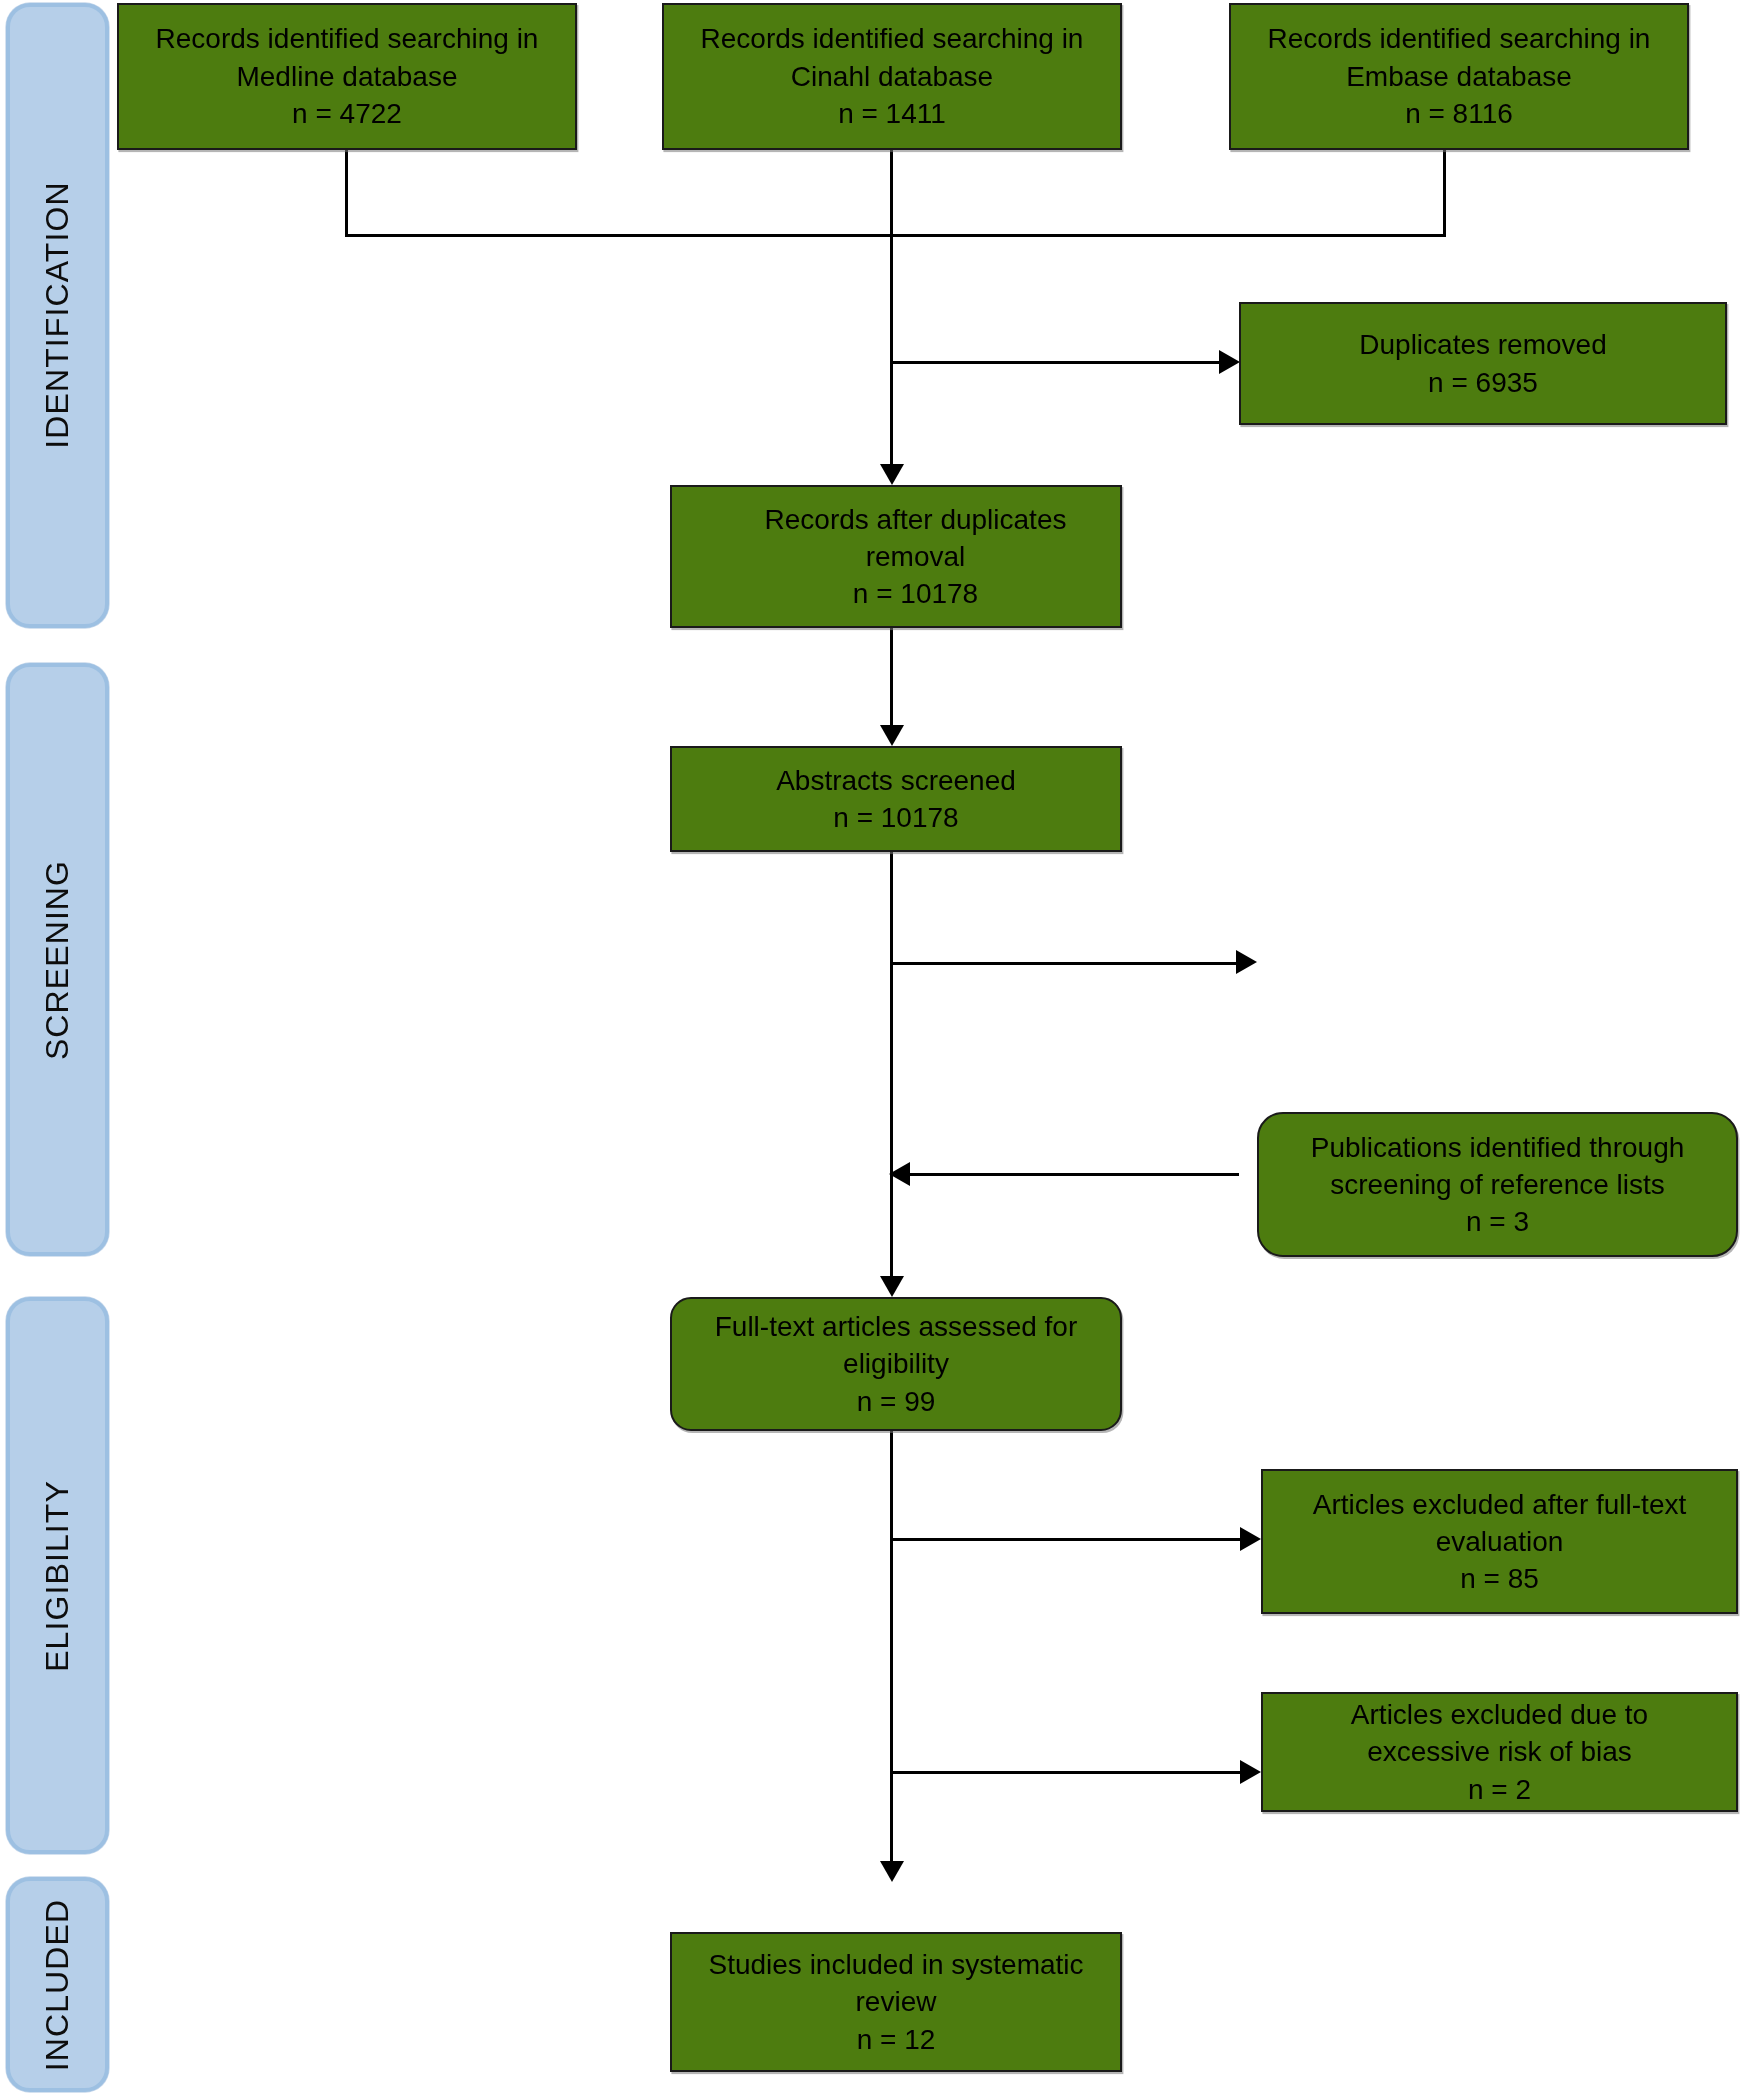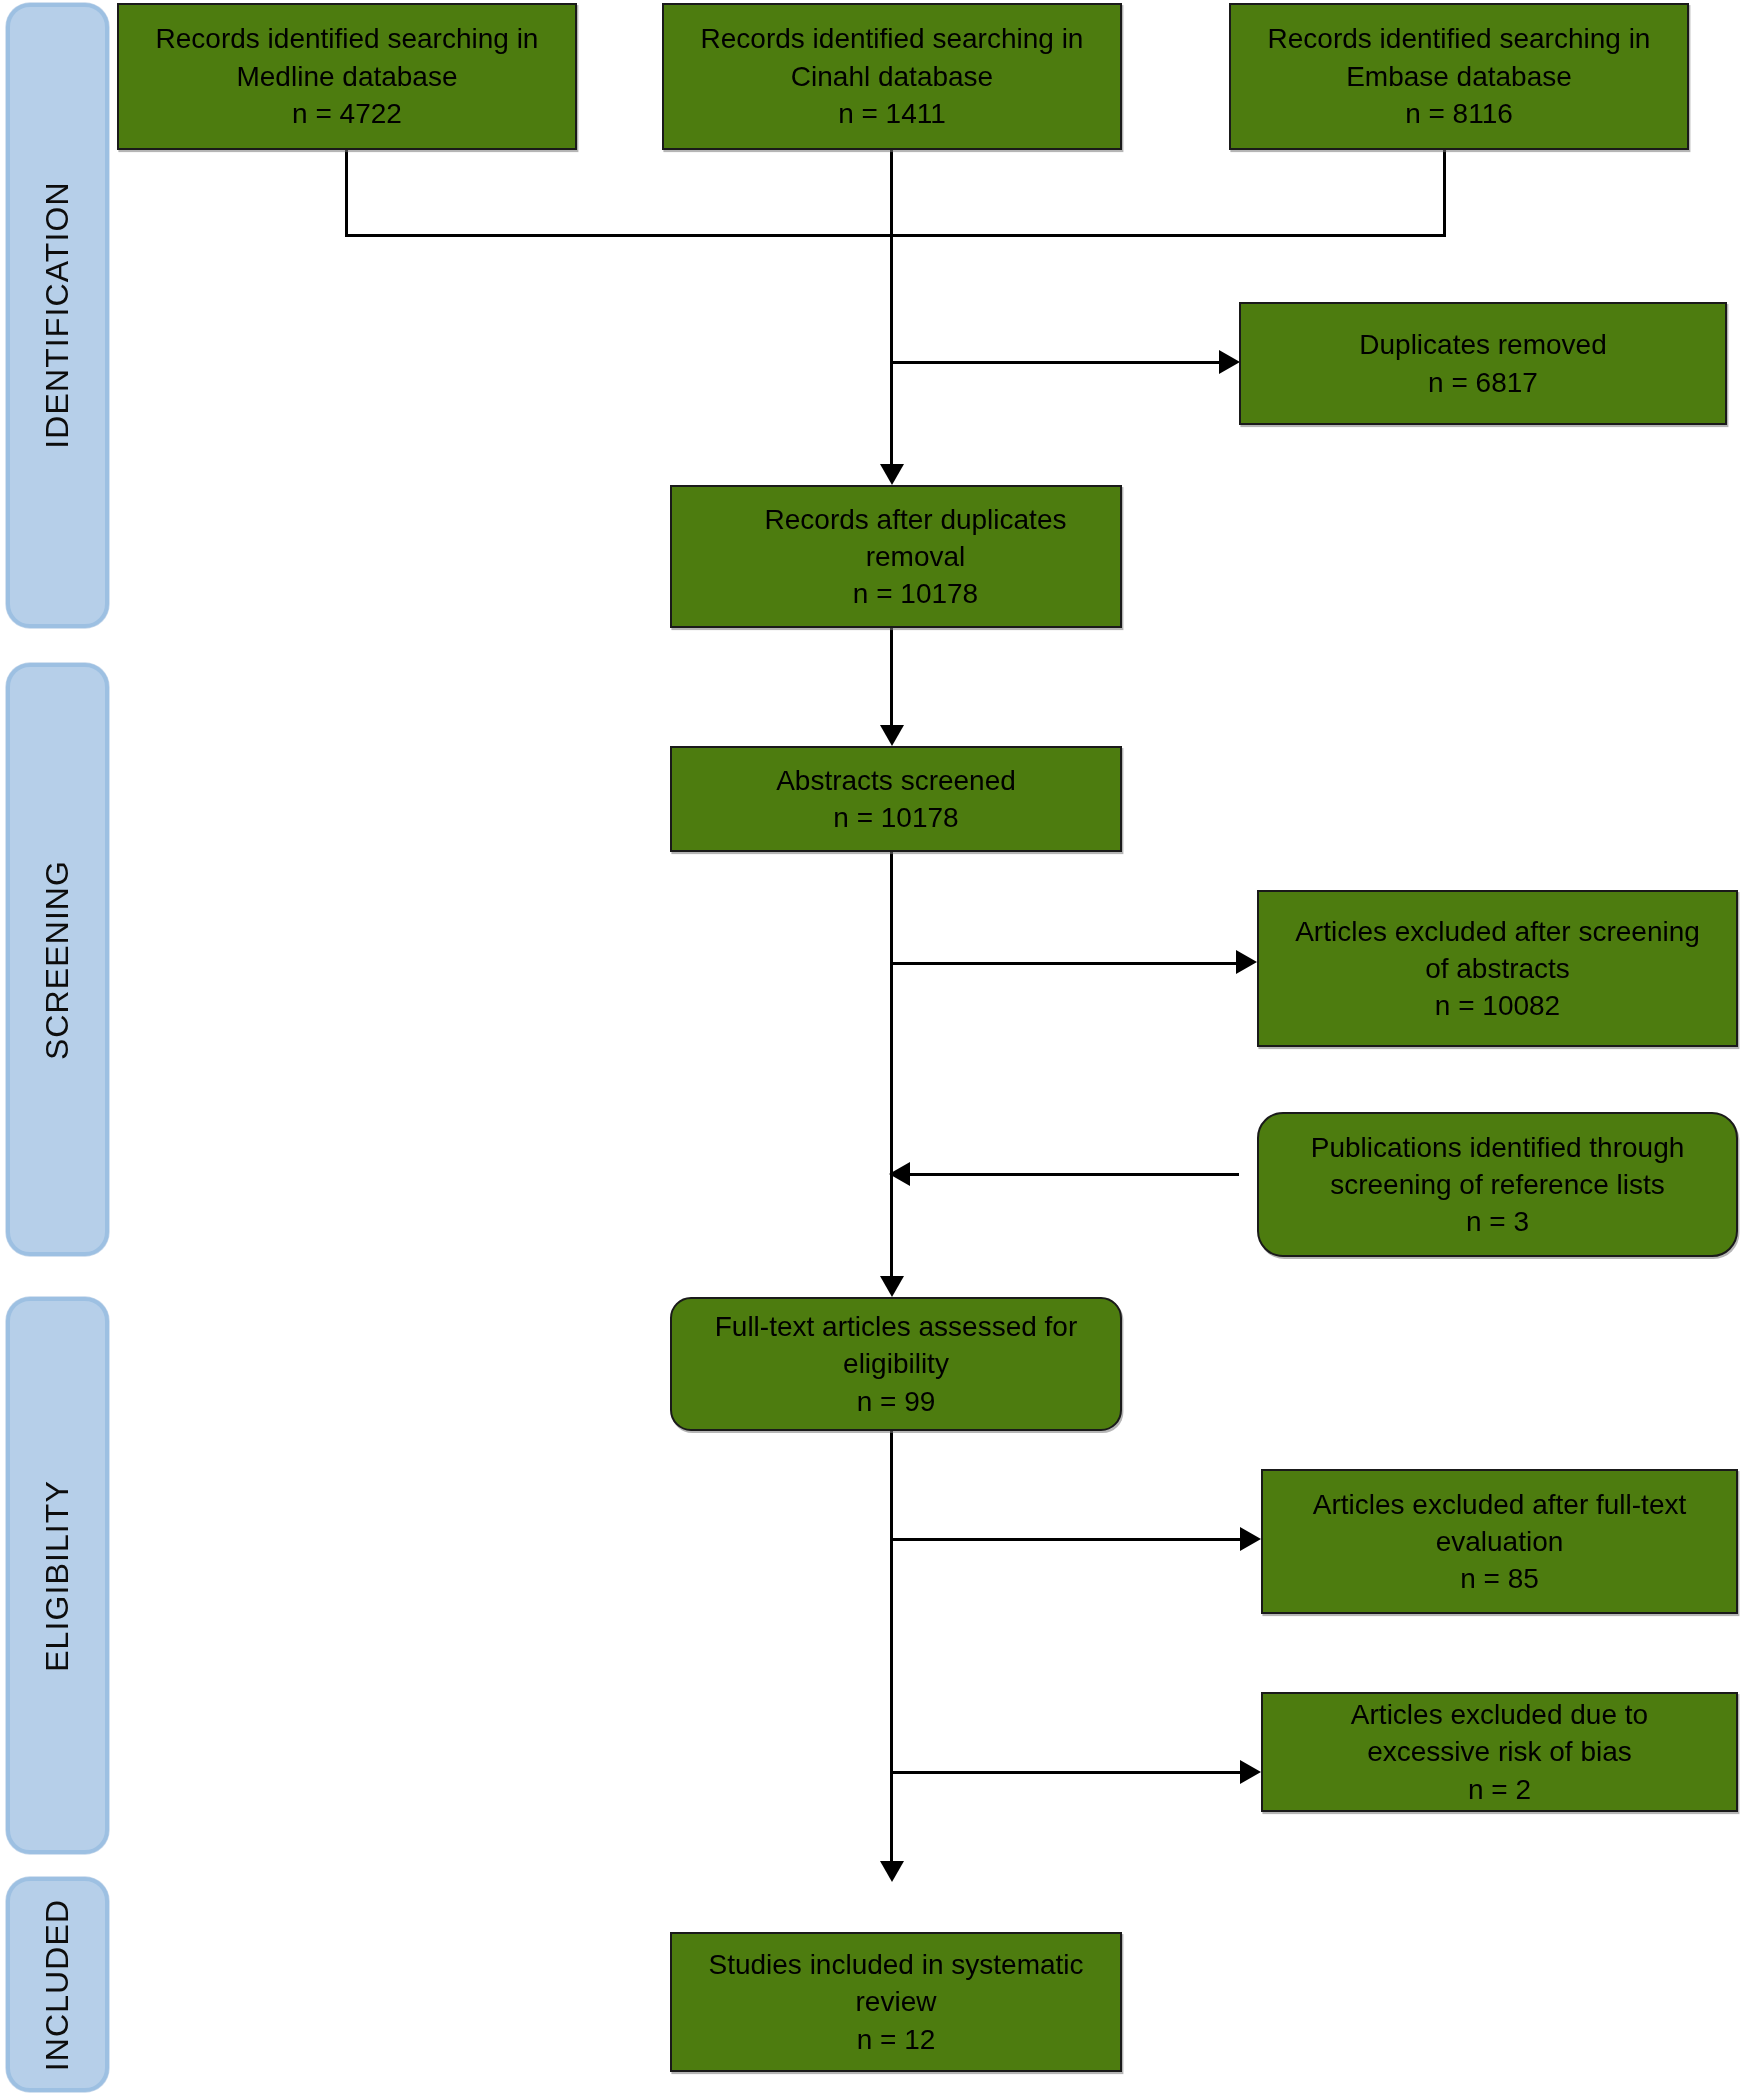--- a/index.html
+++ b/index.html
@@ -157,39 +157,34 @@
   </div>
 
   <div class="flow-box" style="left:1229px; top:2.8px; width:460px; height:147px;">
     <div class="box-text">Records identified searching in
 Embase database
 n = 8116</div>
   </div>
 
   <div class="flow-box" style="left:1239px; top:302px; width:488px; height:123px;">
     <div class="box-text">Duplicates removed
-n = 6817</div>
+n = 6935</div>
   </div>
 
   <div class="flow-box" style="left:670px; top:485px; width:452px; height:143px;padding-left:39px;">
     <div class="box-text">Records after duplicates
 removal
 n = 10178</div>
   </div>
 
   <div class="flow-box" style="left:670px; top:746px; width:452px; height:106px;">
     <div class="box-text">Abstracts screened
 n = 10178</div>
   </div>
 
-  <div class="flow-box" style="left:1257px; top:890px; width:481px; height:157px;">
-    <div class="box-text">Articles excluded after screening
-of abstracts
-n = 10082</div>
-  </div>
 
   <div class="flow-box" style="left:1257px; top:1112px; width:481px; height:145px;border-radius:26px;">
     <div class="box-text">Publications identified through
 screening of reference lists
 n = 3</div>
   </div>
 
   <div class="flow-box" style="left:670px; top:1297px; width:452px; height:134px;border-radius:21px;">
     <div class="box-text">Full-text articles assessed for
 eligibility

